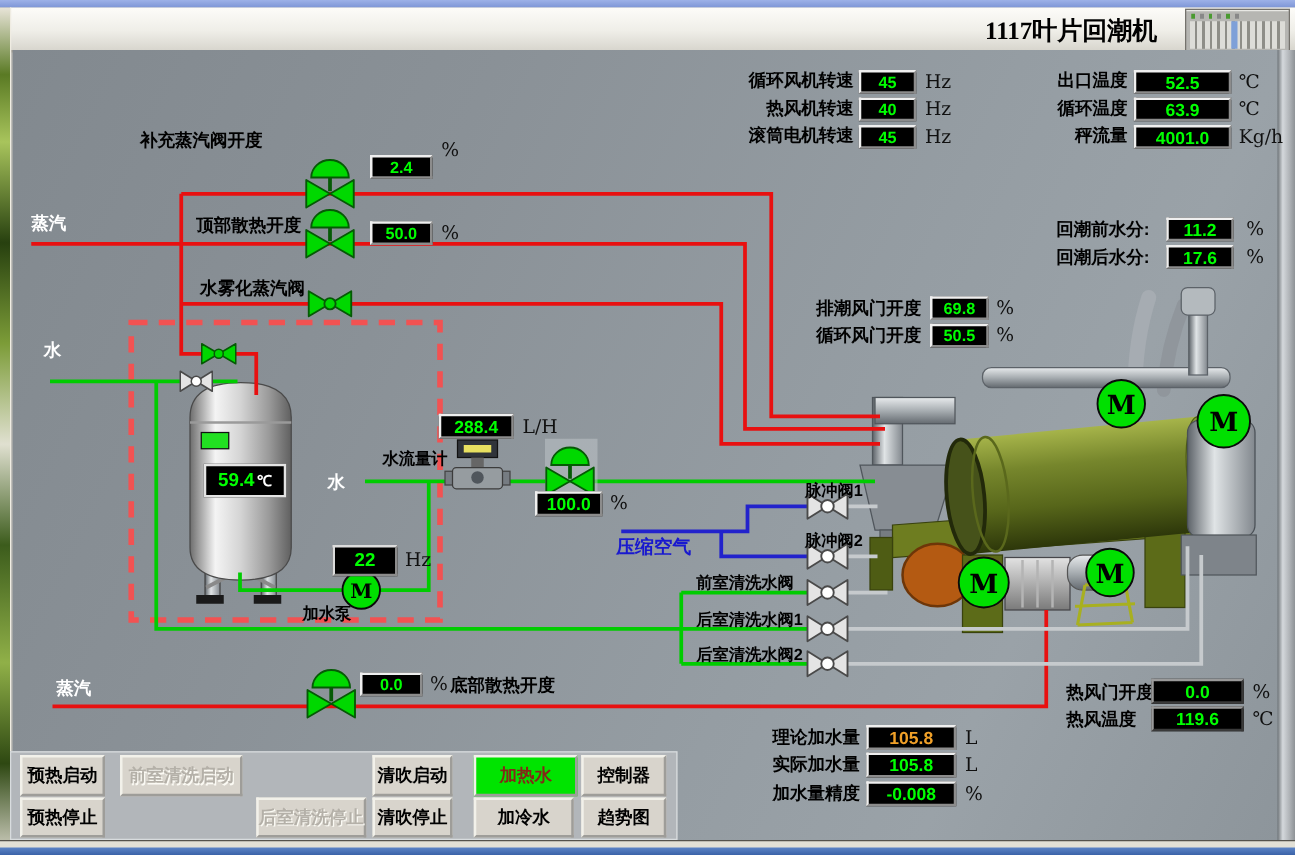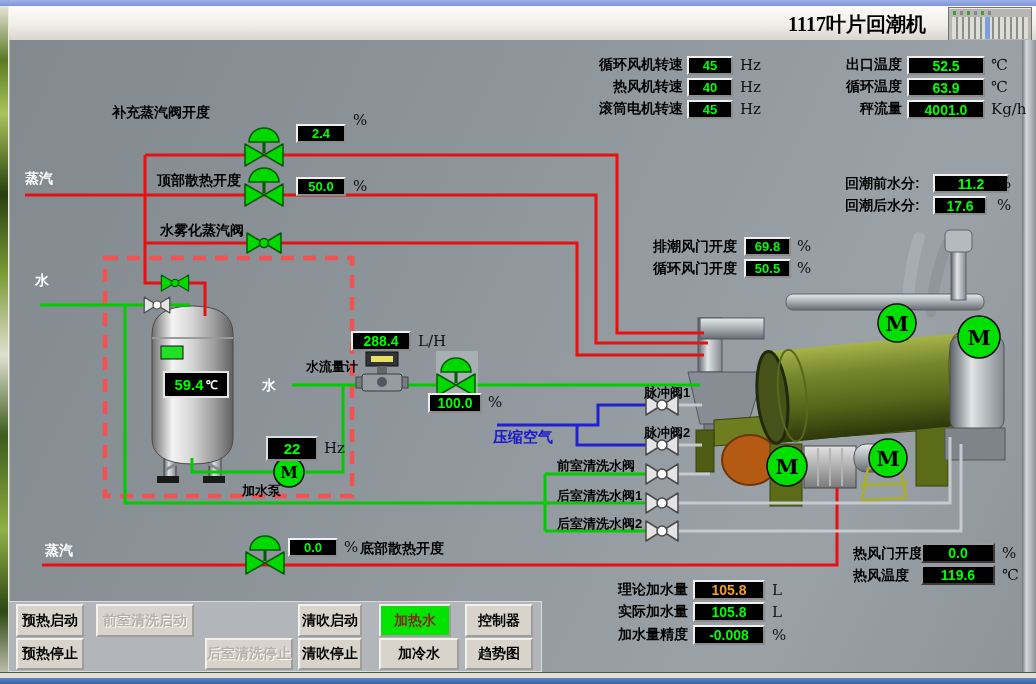--- a/index.html
+++ b/index.html
@@ -261,21 +261,21 @@
   <div class="lbl" style="left:112px;top:104px;">补充蒸汽阀开度</div>
   <div class="disp" style="left:296px;top:111px;width:50px;height:19px;margin-top:13px;">2.4</div>
   <div class="unit" style="left:353px;top:111px;">%</div>
   <div class="lbl white" style="left:25px;top:170px;">蒸汽</div>
   <div class="lbl" style="left:157px;top:172px;">顶部散热开度</div>
   <div class="disp" style="left:296px;top:177px;width:50px;height:19px;">50.0</div>
   <div class="unit" style="left:353px;top:177px;">%</div>
   <div class="lbl" style="left:160px;top:222px;">水雾化蒸汽阀</div>
 
   <div class="lbl" style="left:845px;top:175px;">回潮前水分:</div>
-  <div class="disp big" style="left:933px;top:174px;width:76px;height:19px;">11.2</div>
+  <div class="disp big" style="left:933px;top:174px;width:54px;height:19px;">11.2</div>
   <div class="unit" style="left:997px;top:174px;">%</div>
   <div class="lbl" style="left:845px;top:197px;">回潮后水分:</div>
   <div class="disp big" style="left:933px;top:196px;width:54px;height:19px;">17.6</div>
   <div class="unit" style="left:997px;top:196px;">%</div>
 
   <div class="lbl" style="left:653px;top:238px;">排潮风门开度</div>
   <div class="disp" style="left:744px;top:237px;width:47px;height:19px;">69.8</div>
   <div class="unit" style="left:797px;top:237px;">%</div>
   <div class="lbl" style="left:653px;top:260px;">循环风门开度</div>
   <div class="disp" style="left:744px;top:259px;width:47px;height:19px;">50.5</div>
@@ -322,21 +322,21 @@
   <div class="disp big" style="left:693px;top:602px;width:72px;height:20px;">105.8</div>
   <div class="unit" style="left:772px;top:603px;">L</div>
   <div class="lbl" style="left:618px;top:626px;">加水量精度</div>
   <div class="disp big" style="left:693px;top:625px;width:72px;height:20px;">-0.008</div>
   <div class="unit" style="left:772px;top:626px;">%</div>
 
   <div id="button-bar"></div>
   <div class="btn" style="left:16px;top:604px;width:68px;height:33px;">预热启动</div>
   <div class="btn disabled" style="left:96px;top:604px;width:98px;height:33px;">前室清洗启动</div>
   <div class="btn" style="left:298px;top:604px;width:64px;height:33px;">清吹启动</div>
-  <div class="btn active" style="left:379px;top:604px;width:72px;height:33px;">加热水</div>
+  <div class="btn active" style="left:379px;top:604px;width:83px;height:33px;">加热水</div>
   <div class="btn" style="left:465px;top:604px;width:68px;height:33px;">控制器</div>
   <div class="btn" style="left:16px;top:638px;width:68px;height:32px;">预热停止</div>
   <div class="btn disabled" style="left:205px;top:638px;width:88px;height:32px;">后室清洗停止</div>
   <div class="btn" style="left:298px;top:638px;width:64px;height:32px;">清吹停止</div>
   <div class="btn" style="left:379px;top:638px;width:80px;height:32px;">加冷水</div>
   <div class="btn" style="left:465px;top:638px;width:68px;height:32px;">趋势图</div>
 
 </div>
 
 </body></html>

